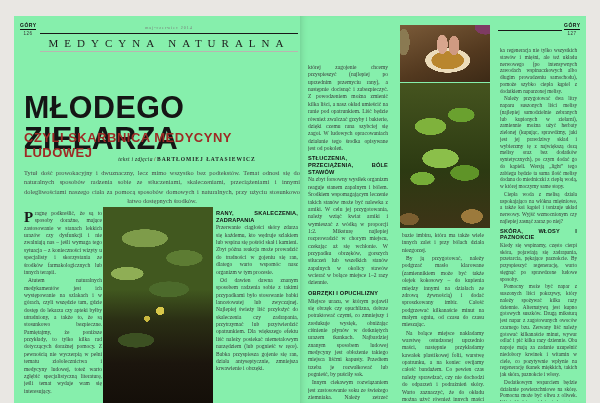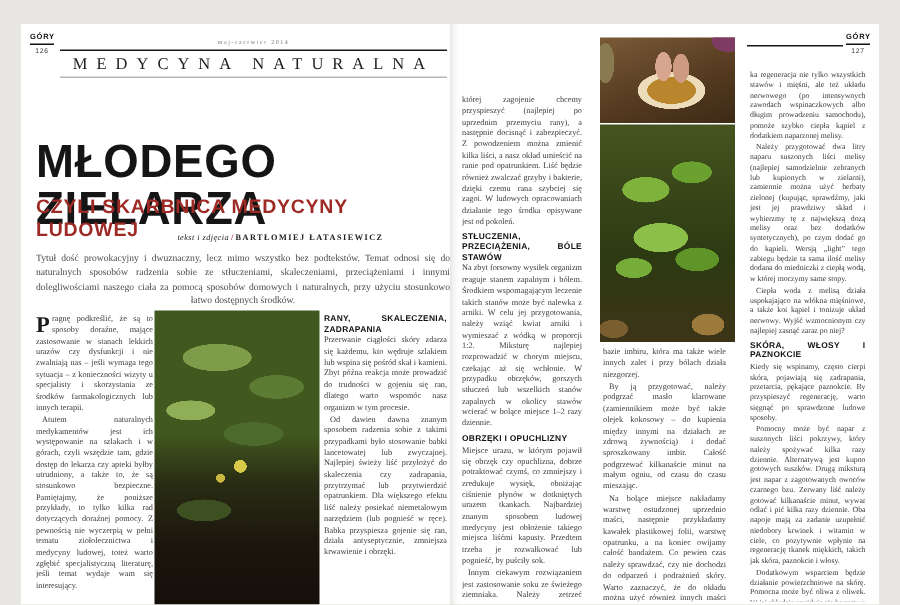--- a/index.html
+++ b/index.html
@@ -1,18 +1,18 @@
 <!DOCTYPE html>
 <html><head>
 <meta charset="utf-8">
 <style>
   html,body{margin:0;padding:0;}
   body{width:600px;height:403px;background:#e9e7e3;font-family:"Liberation Serif",serif;color:#3b3b3b;}
   #canvas{position:relative;width:600px;height:403px;overflow:hidden;}
-  .page{position:absolute;background:#ffffff;}
+  .page{position:absolute;background:#86efac;}
   #page-left{left:14px;top:16px;width:286px;height:387px;}
   #page-right{left:300px;top:16px;width:286px;height:387px;box-shadow:inset 6px 0 8px -7px rgba(0,0,0,.25);}
   .abs{position:absolute;}
   
   .folio{font-family:"Liberation Sans",sans-serif;font-weight:bold;font-size:5px;letter-spacing:.5px;color:#111;text-align:center;line-height:1.2;}
   .folio .rule{height:1px;background:#111;margin:1px 0;}
   .folio .num{font-weight:normal;font-size:4.5px;color:#333;}
   
   .issue-line{font-size:4px;letter-spacing:1px;color:#777;text-align:center;}
   .hrule-dark{height:1px;background:#181818;}

